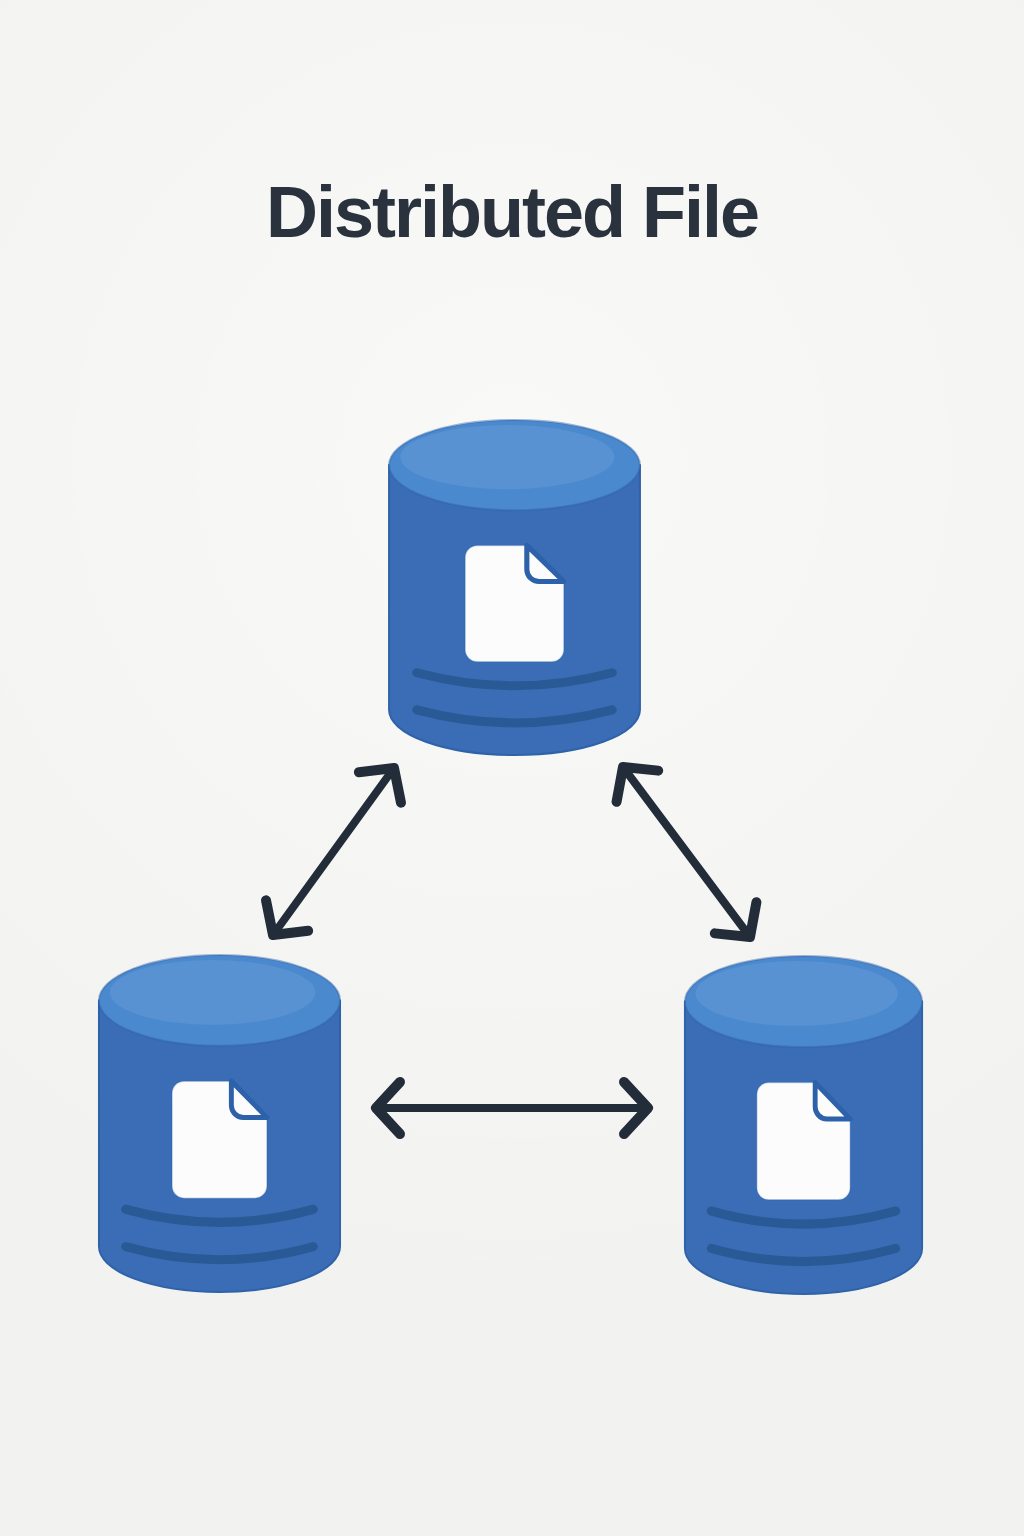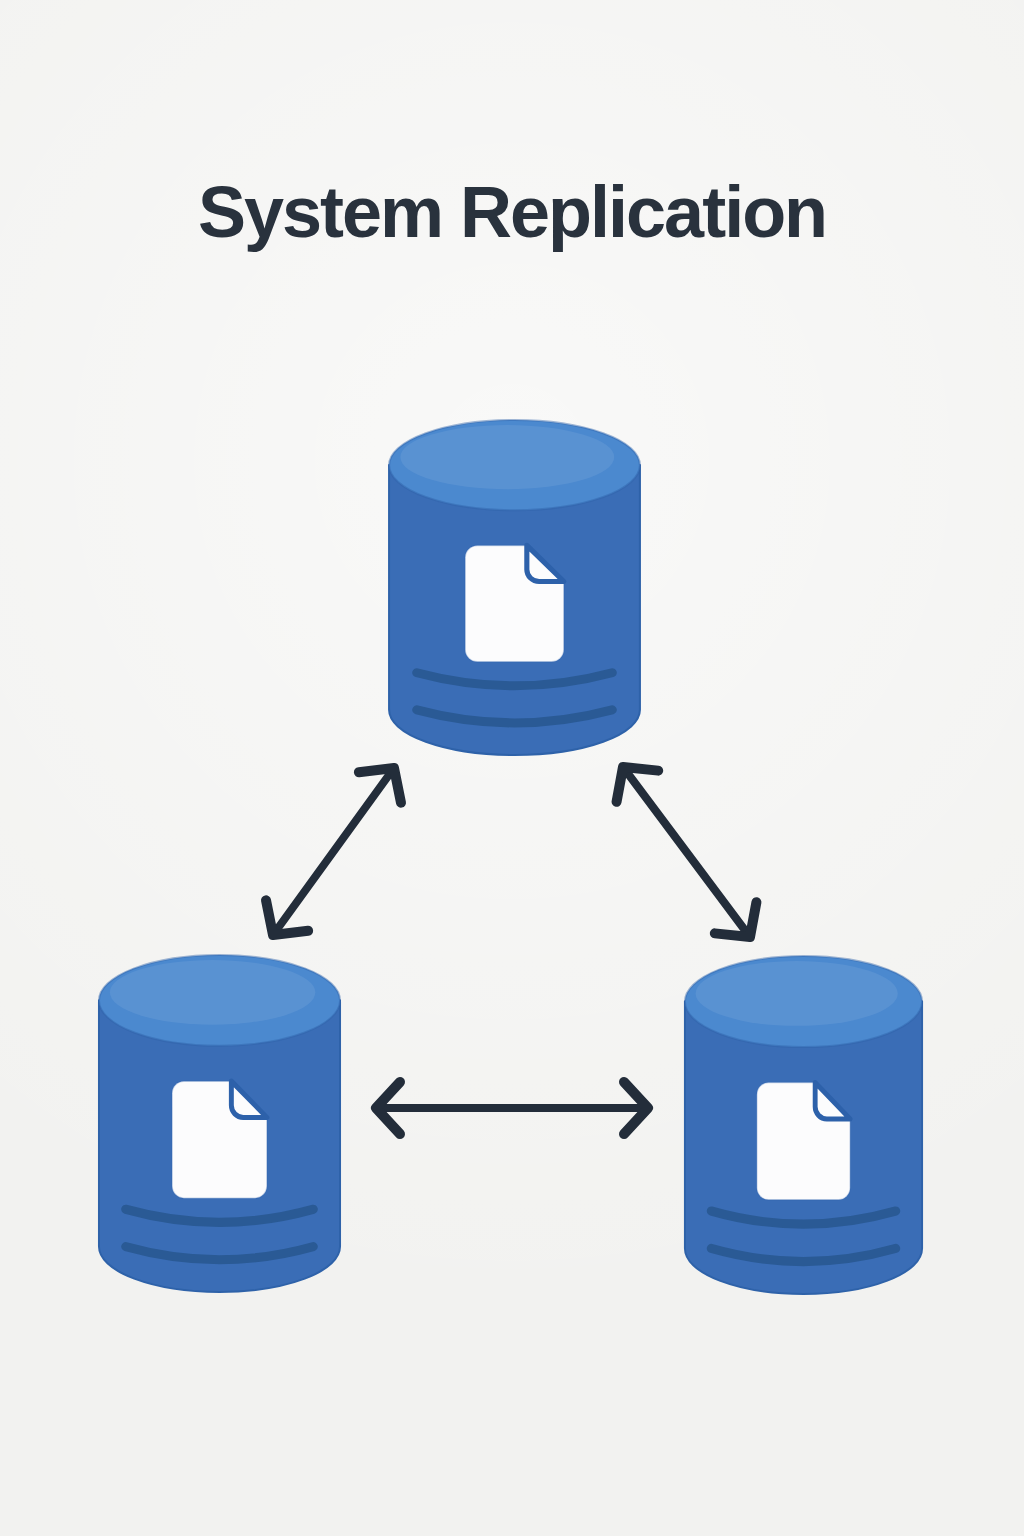--- a/index.html
+++ b/index.html
@@ -88,21 +88,21 @@
     stroke-linecap: round;
     stroke-linejoin: round;
   }
 </style>
 </head>
 <body>
 
 <div class="canvas">
 
   <h1 class="title">
-    <span>System Replication</span>
+    <span>Distributed File</span>
   </h1>
 
   <svg class="diagram" viewBox="0 0 1024 1536" xmlns="http://www.w3.org/2000/svg">
 
     <defs>
 
       <symbol id="cyl" viewBox="0 0 250 340" preserveAspectRatio="none">
         <path class="cyl-body" d="M3 48 V292 a122 45 0 0 0 244 0 V48 Z"></path>
         <ellipse class="cyl-cap" cx="125" cy="48" rx="122" ry="45"></ellipse>
         <ellipse class="cyl-cap-highlight" cx="118" cy="40" rx="104" ry="32"></ellipse>

